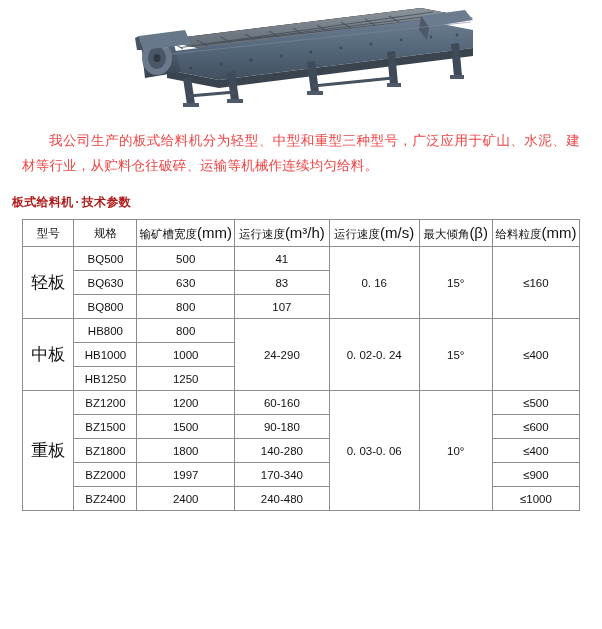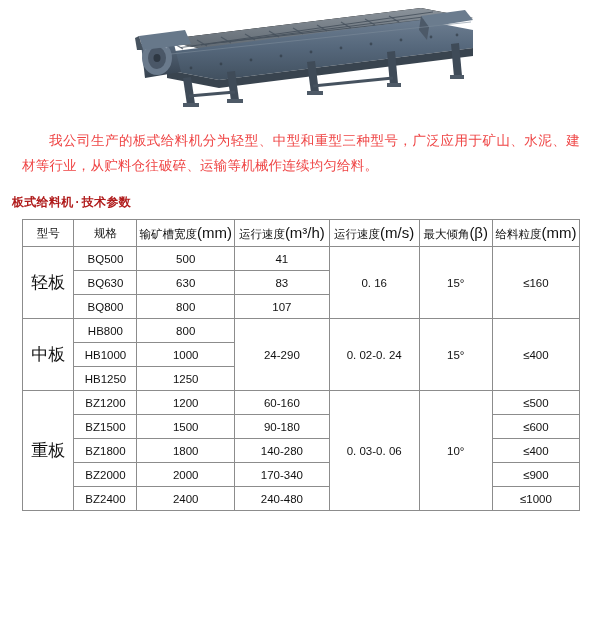--- a/index.html
+++ b/index.html
@@ -290,21 +290,21 @@
           <td>≤600</td>
         </tr>
         <tr>
           <td>BZ1800</td>
           <td>1800</td>
           <td>140-280</td>
           <td>≤400</td>
         </tr>
         <tr>
           <td>BZ2000</td>
-          <td>2000</td>
+          <td>1997</td>
           <td>170-340</td>
           <td>≤900</td>
         </tr>
         <tr>
           <td>BZ2400</td>
           <td>2400</td>
           <td>240-480</td>
           <td>≤1000</td>
         </tr>
 

